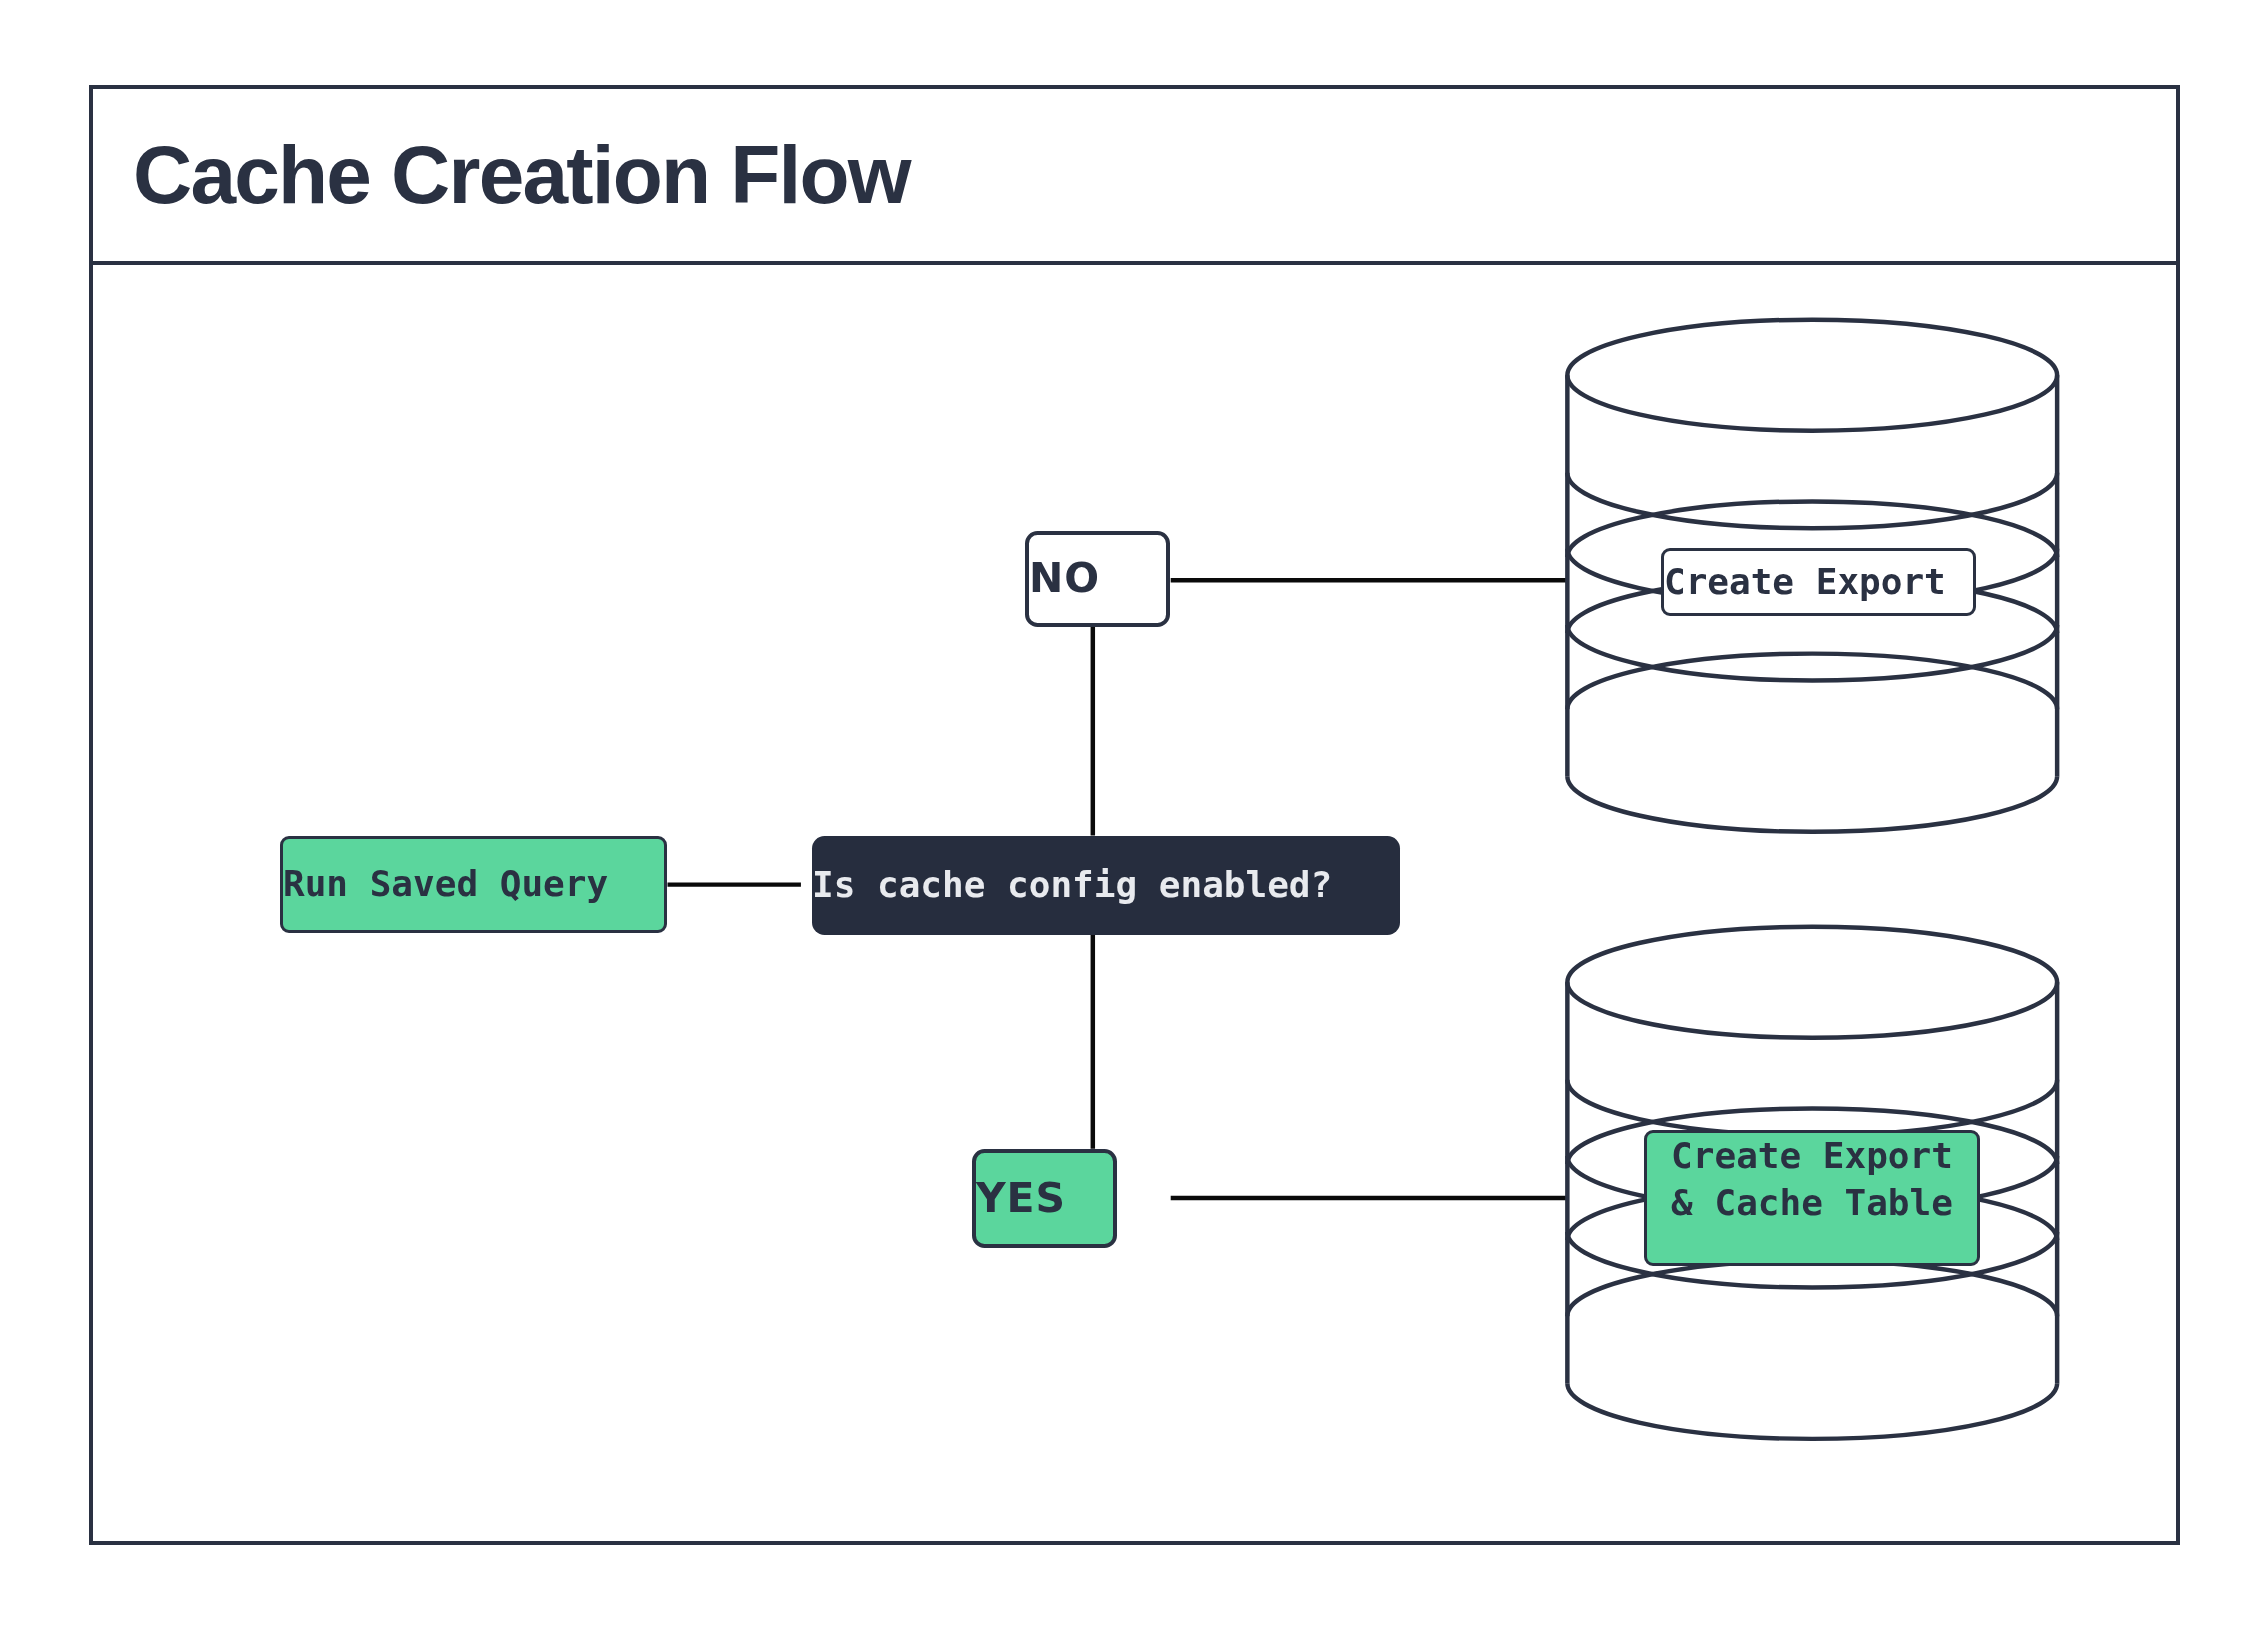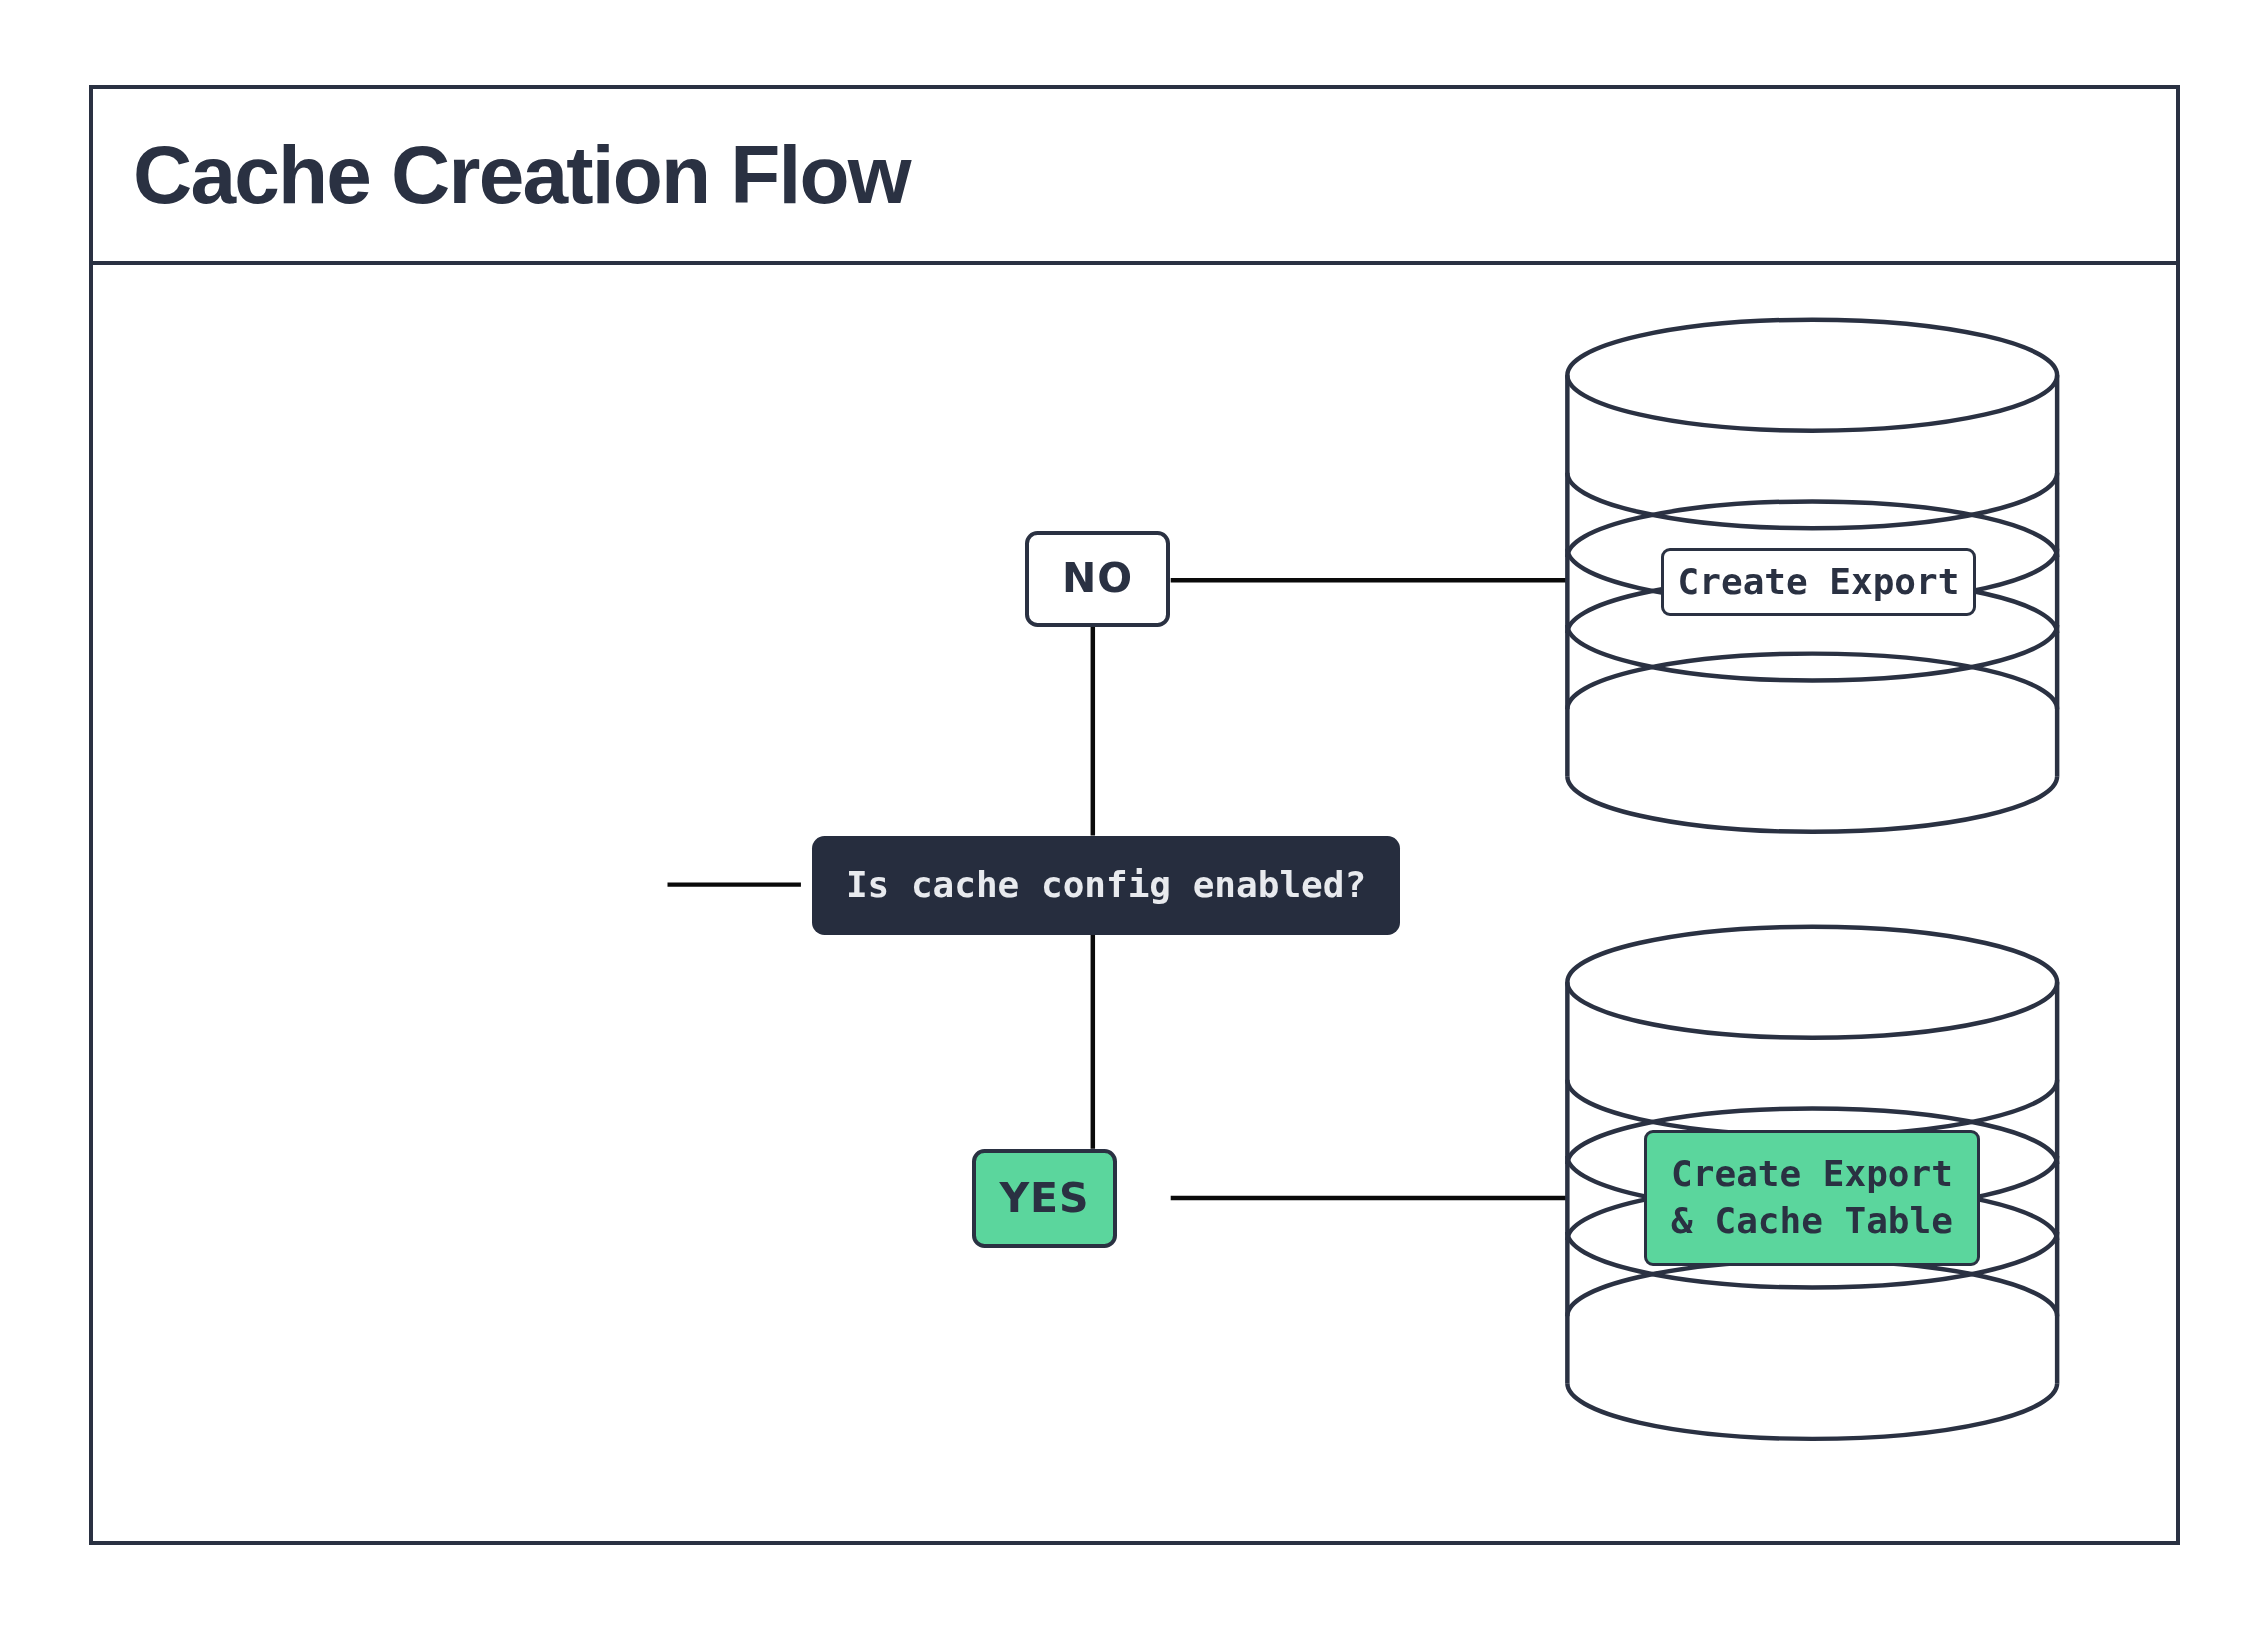--- a/index.html
+++ b/index.html
@@ -46,21 +46,20 @@
     left: 0; top: 0;
     width: 2268px; height: 1626px;
   }
   .connector { stroke: var(--line); stroke-width: 5; fill: none; }
   .cyl-fill { fill: #ffffff; stroke: none; }
   .cyl-stroke { stroke: var(--navy); stroke-width: 5; fill: none; }
   .node {
     position: absolute;
     display: flex;
     align-items: center;
-    justify-content: center;
     text-align: center;
     font-size: 36px;
     font-weight: 600;
     line-height: 1.3;
     white-space: pre;
   }
   .node-green {
     background: var(--green);
     border: 3.6px solid var(--navy);
     border-radius: 9px;
@@ -134,20 +133,23 @@
       <path class="cyl-stroke" d="M 1750 1291 A 273.5 62 0 0 0 2297 1291"></path>
       <path class="cyl-stroke" d="M 1750 1385 A 273.5 62 0 0 1 2297 1385"></path>
       <path class="cyl-stroke" d="M 1750 1376 A 273.5 62 0 0 0 2297 1376"></path>
       <path class="cyl-stroke" d="M 1750 1470 A 273.5 62 0 0 1 2297 1470"></path>
       <path class="cyl-stroke" d="M 1750 1545 A 273.5 62 0 0 0 2297 1545"></path>
       <path class="cyl-stroke" d="M 1750 1097 V 1545"></path>
       <path class="cyl-stroke" d="M 2297 1097 V 1545"></path>
     </g>
   </svg>
 
+  <div id="run-box" class="node node-green">
+    <span>Run Saved Query</span>
+  </div>
 
   <div id="decision-box" class="node node-dark">
     <span>Is cache config enabled?</span>
   </div>
 
   <div id="no-box" class="node node-branch white">
     <span>NO</span>
   </div>
 
   <div id="yes-box" class="node node-branch green">

